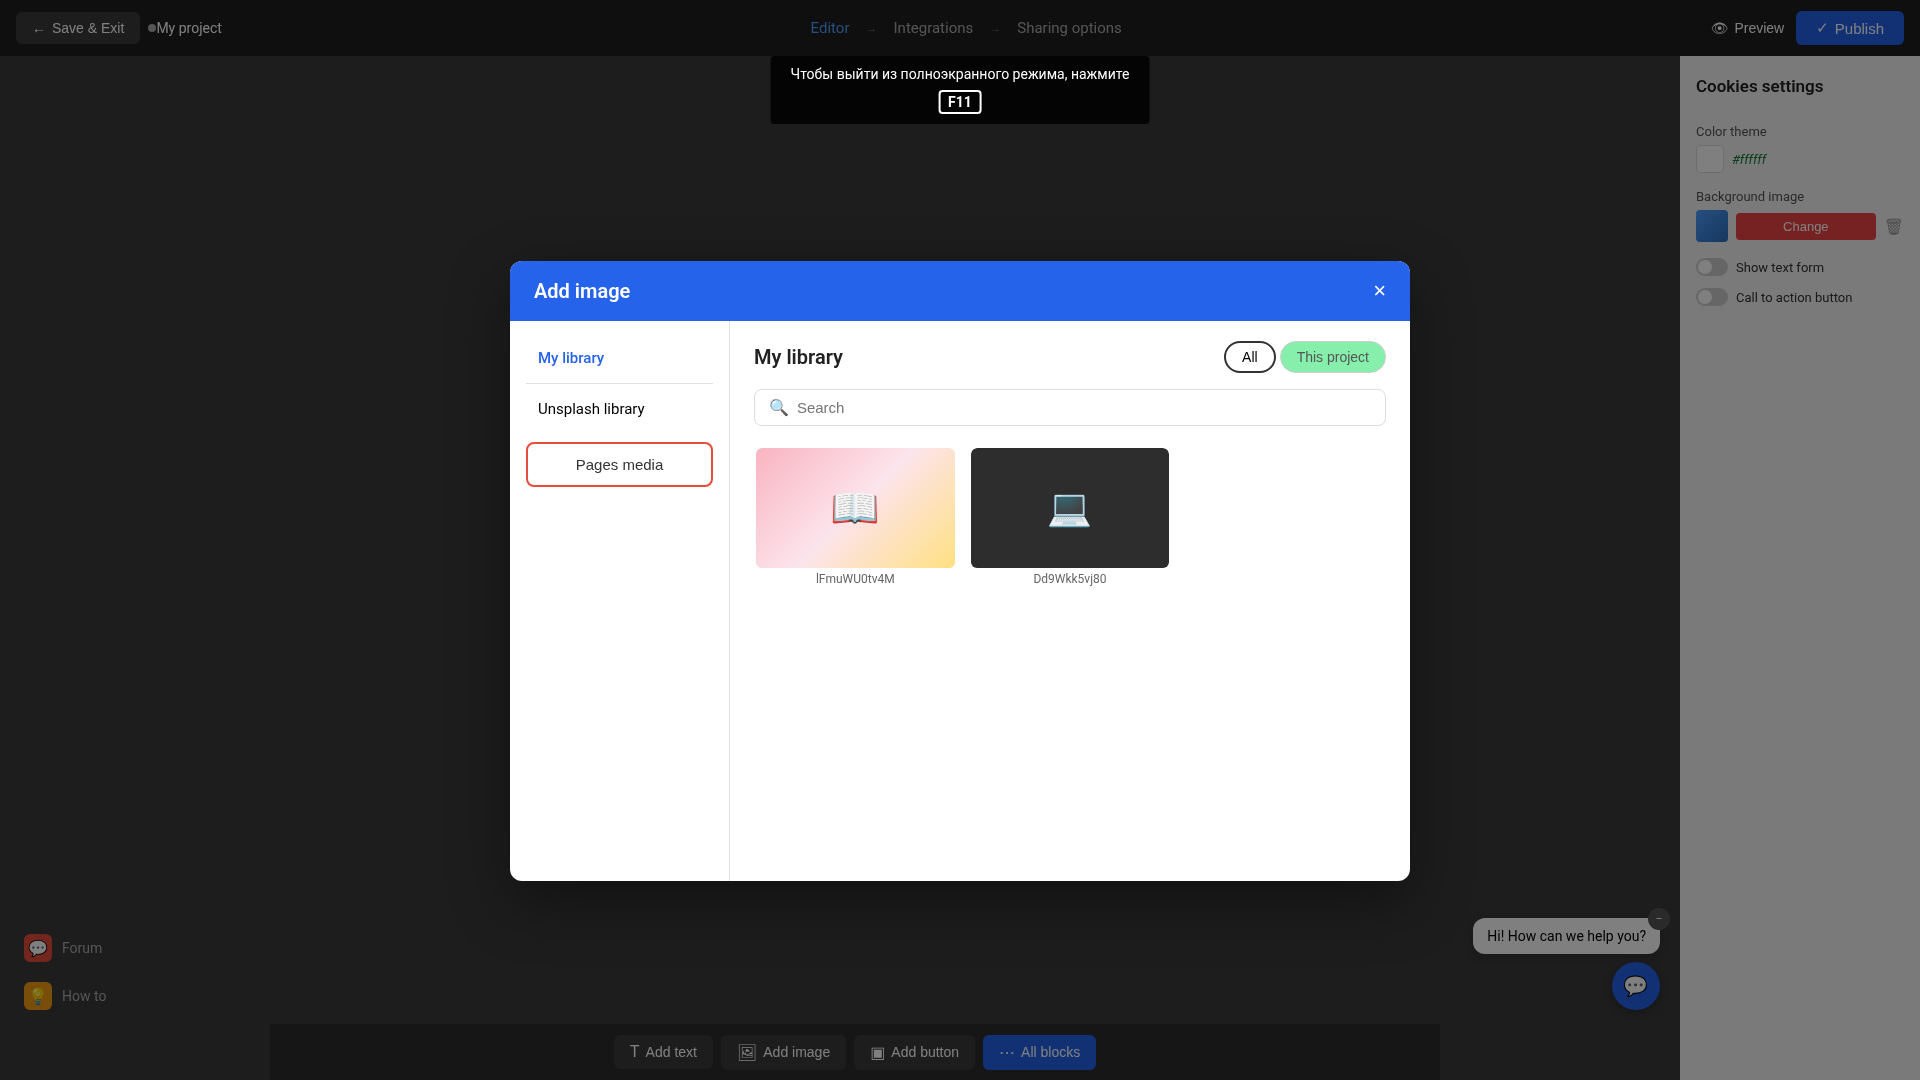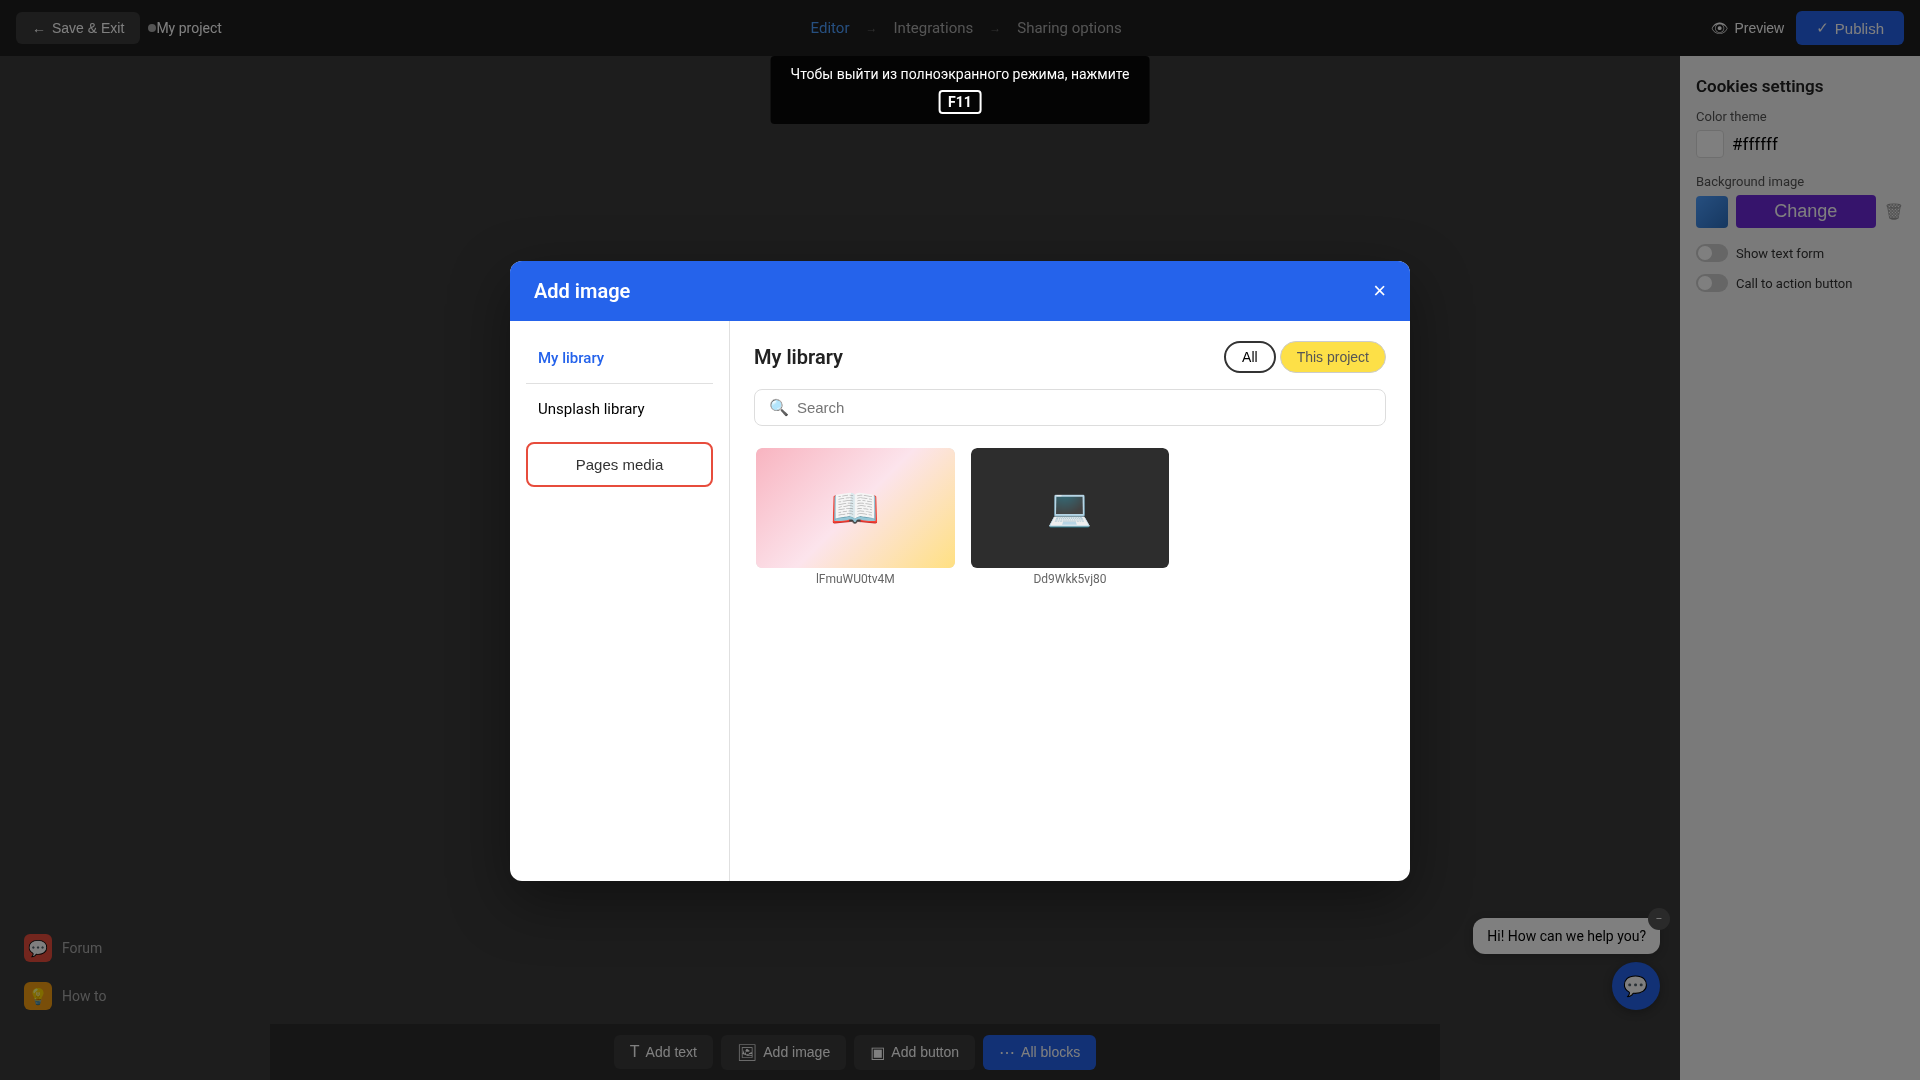--- a/index.html
+++ b/index.html
@@ -243,63 +243,64 @@
     .right-sidebar {
       width: 240px;
       background: #f5f5f5;
       padding: 20px 16px;
       flex-shrink: 0;
     }
     .right-sidebar-title {
       font-size: 17px;
       font-weight: 600;
       color: #222;
-      margin-bottom: 13px;
+      margin-bottom: 28px;
     }
     .setting-label {
       font-size: 13px;
       color: #555;
       margin-bottom: 6px;
     }
     .color-preview {
       display: flex;
       align-items: center;
       gap: 8px;
       margin-bottom: 16px;
     }
     .color-swatch {
       width: 28px;
       height: 28px;
       border-radius: 4px;
       border: 1px solid #ddd;
       background: #fff;
     }
     .color-value {
-      font-size: 17px;
-      color: #000000;
+      font-size: 13px;
+      color: #15803d;
+      font-style: italic;
     }
     .bg-image-row {
       display: flex;
       align-items: center;
       gap: 8px;
       margin-bottom: 16px;
     }
     .bg-thumb {
       width: 32px;
       height: 32px;
       border-radius: 4px;
       background: linear-gradient(135deg, #4d9eff, #2d6fc0);
     }
     .change-btn {
-      background: #6d28d9;
+      background: #ef4444;
       color: #fff;
       border: none;
       padding: 6px 14px;
       border-radius: 4px;
-      font-size: 18px;
+      font-size: 13px;
       cursor: pointer;
       flex: 1;
     }
     .delete-icon-btn {
       background: none;
       border: none;
       color: #999;
       cursor: pointer;
       font-size: 16px;
     }
@@ -527,21 +528,21 @@
       font-size: 14px;
       cursor: pointer;
     }
     .filter-btn.active {
       background: #fff;
       border-color: #333;
       border-radius: 20px;
       border: 2px solid #333;
     }
     .filter-btn.inactive {
-      background: #fde047;
+      background: #86efac;
       border: 1px solid #ccc;
       border-radius: 20px;
       color: #555;
     }
     .filter-btn + .filter-btn {
       margin-left: 4px;
     }
     .search-bar {
       display: flex;
       align-items: center;

